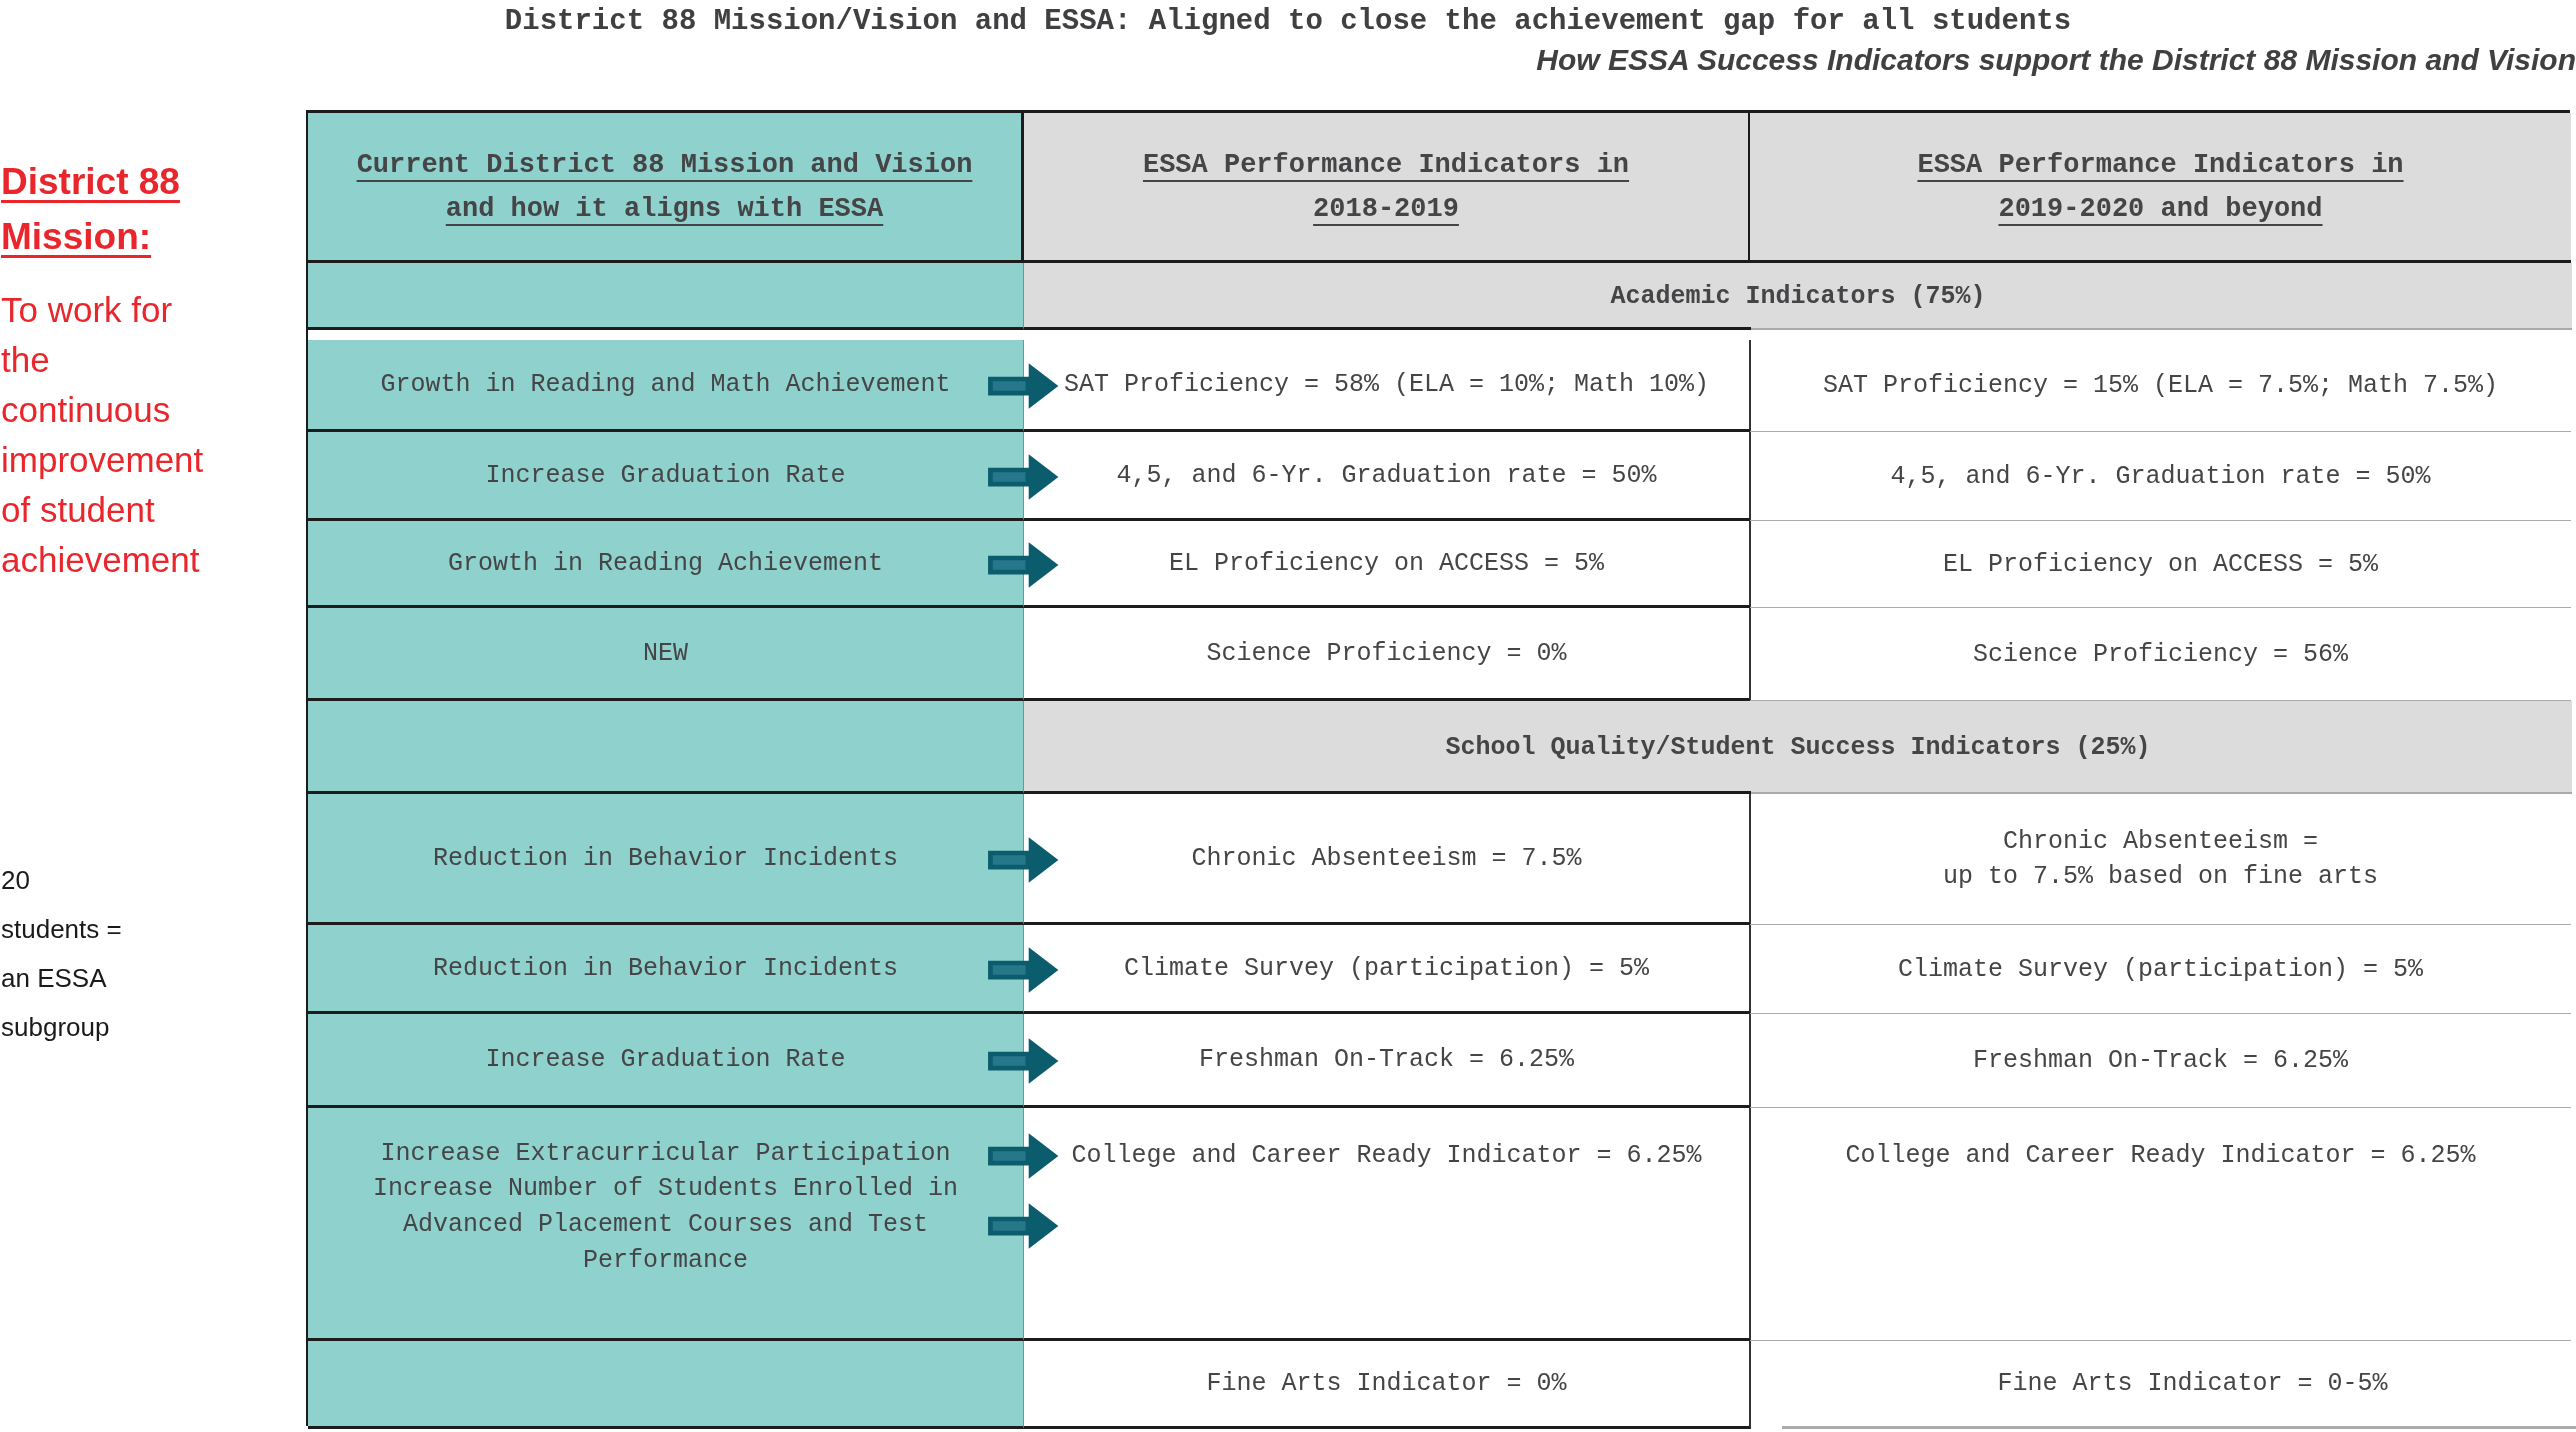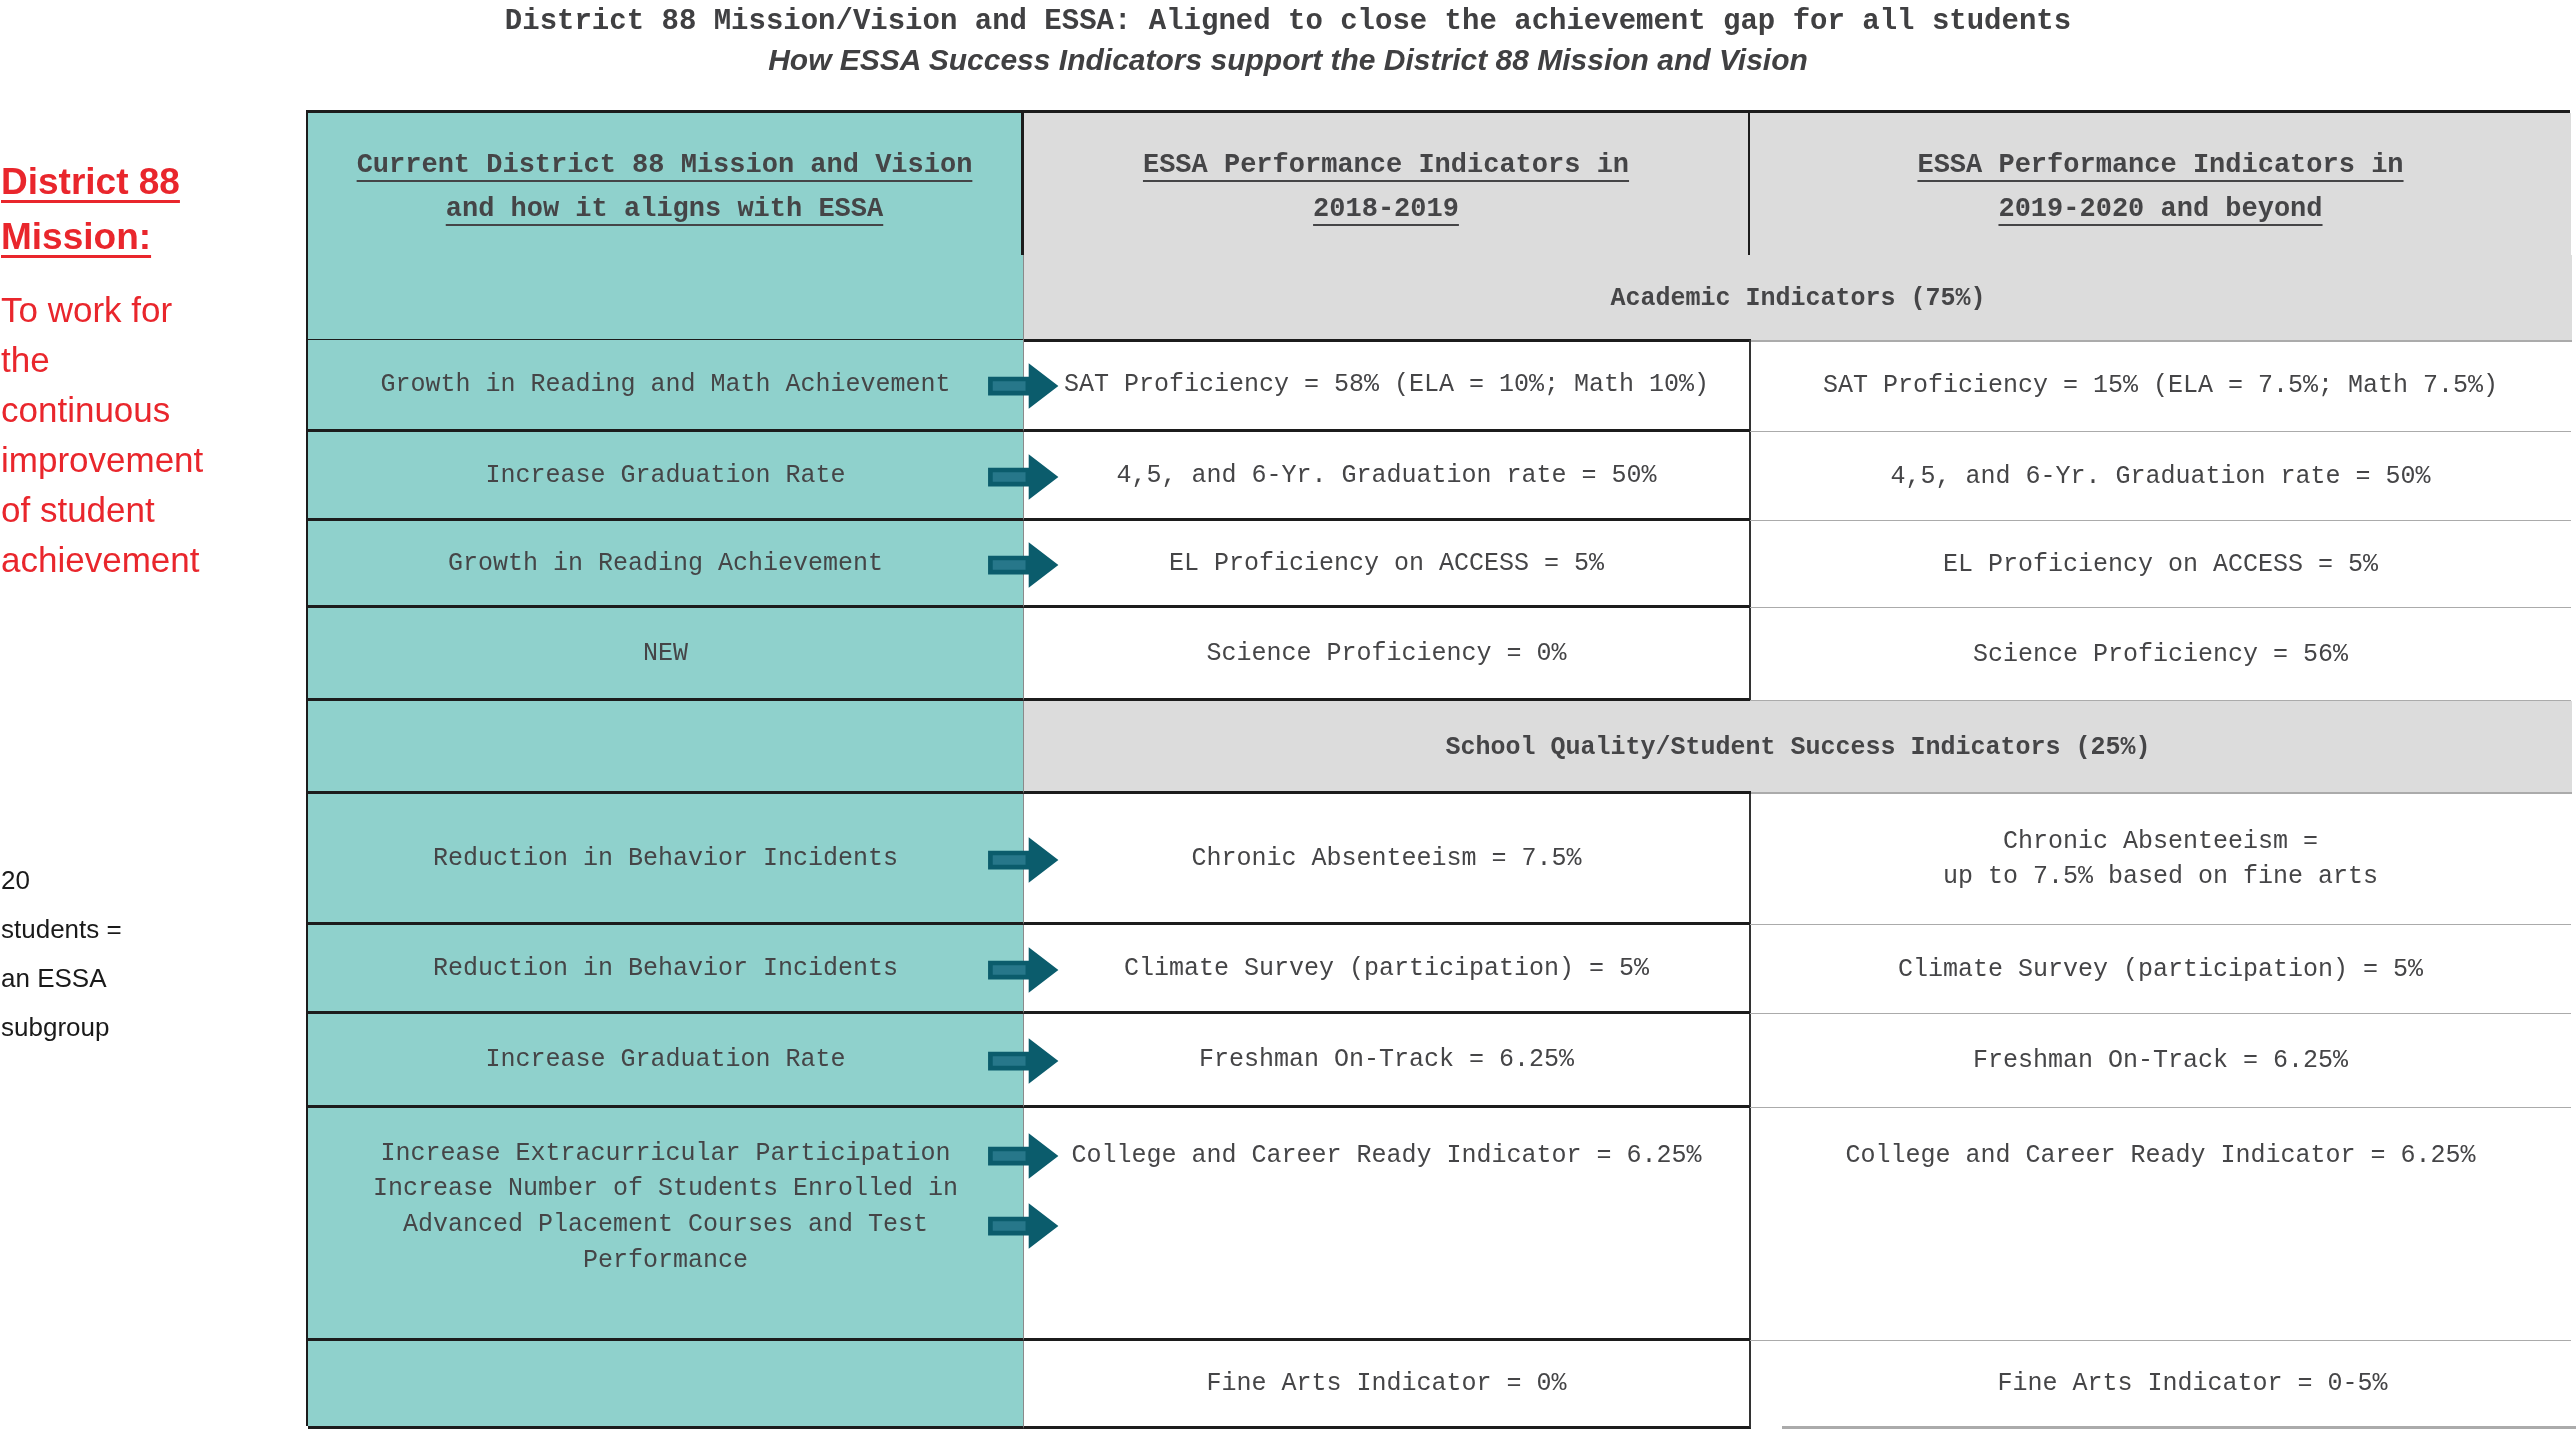--- a/index.html
+++ b/index.html
@@ -15,21 +15,21 @@
     --arrow-hl:#27778A;
   }
   *{margin:0;padding:0;box-sizing:border-box;}
   html,body{background:#ffffff;}
   body{width:2576px;height:1432px;position:relative;overflow:hidden;
        font-family:"Liberation Sans",sans-serif;}
 
   
   .title-block{position:absolute;top:3.2px;left:0;width:2576px;text-align:center;color:#404042;}
   .title-line1{font-weight:bold;font-size:29px;line-height:38px;font-family:Liberation Mono, monospace;}
-  .title-line2{font-weight:bold;font-style:italic;font-size:30px;line-height:38px;}
+  .title-line2{font-weight:bold;font-style:italic;font-size:30px;line-height:38px;text-align:right;}
 
   
   .sidebar{position:absolute;left:1px;top:0;width:290px;height:1432px;text-align:left;}
   .mission-heading{margin-top:154px;color:var(--red);font-weight:bold;font-size:37px;line-height:55px;
        text-decoration:underline;text-decoration-thickness:3.2px;text-underline-offset:5.5px;white-space:pre-line;}
   .mission-text{margin-top:20.5px;color:var(--red);font-size:35px;line-height:50px;white-space:pre-line;}
   .subgroup-note{position:absolute;top:856px;left:0;width:100%;color:#1a1a1a;
        font-size:26px;line-height:49px;white-space:pre-line;}
 
   
@@ -44,21 +44,21 @@
   .c1{left:0;width:716px;background:var(--teal);
       border-right:1.6px solid var(--mid-gray);border-bottom:3.2px solid var(--black);}
   .c2{left:716px;width:727px;
       border-right:2.4px solid var(--dark-line);border-bottom:3.2px solid var(--black);}
   .c3{left:1442px;width:821px;border-bottom:1.6px solid var(--thin-gray);}
   .bandcell{left:716px;width:1548px;background:var(--band-gray);font-weight:bold;}
   .bandcell::after{content:"";position:absolute;left:0;bottom:0;width:727px;height:3.2px;background:var(--black);}
   .bandcell::before{content:"";position:absolute;left:727px;right:0;bottom:0;height:1.6px;background:var(--thin-gray);}
 
   
-  .rh{top:0;height:150px}   .rb1{top:142px;height:87px}
+  .rh{top:0;height:150px}   .rb1{top:150px;height:67px}
   .r1{top:227px;height:92px}.r2{top:319px;height:89px}
   .r3{top:408px;height:87px}.r4{top:495px;height:93px}
   .rb2{top:588px;height:93px}
   .r5{top:681px;height:131px}.r6{top:812px;height:89px}
   .r7{top:901px;height:94px}.r8{top:995px;height:233px}
   .r9{top:1228px;height:88px}
 
   
   .rh.cell{font-weight:bold;font-size:27px;line-height:44px;
       text-decoration:underline;text-decoration-thickness:2.4px;text-underline-offset:8px;}

